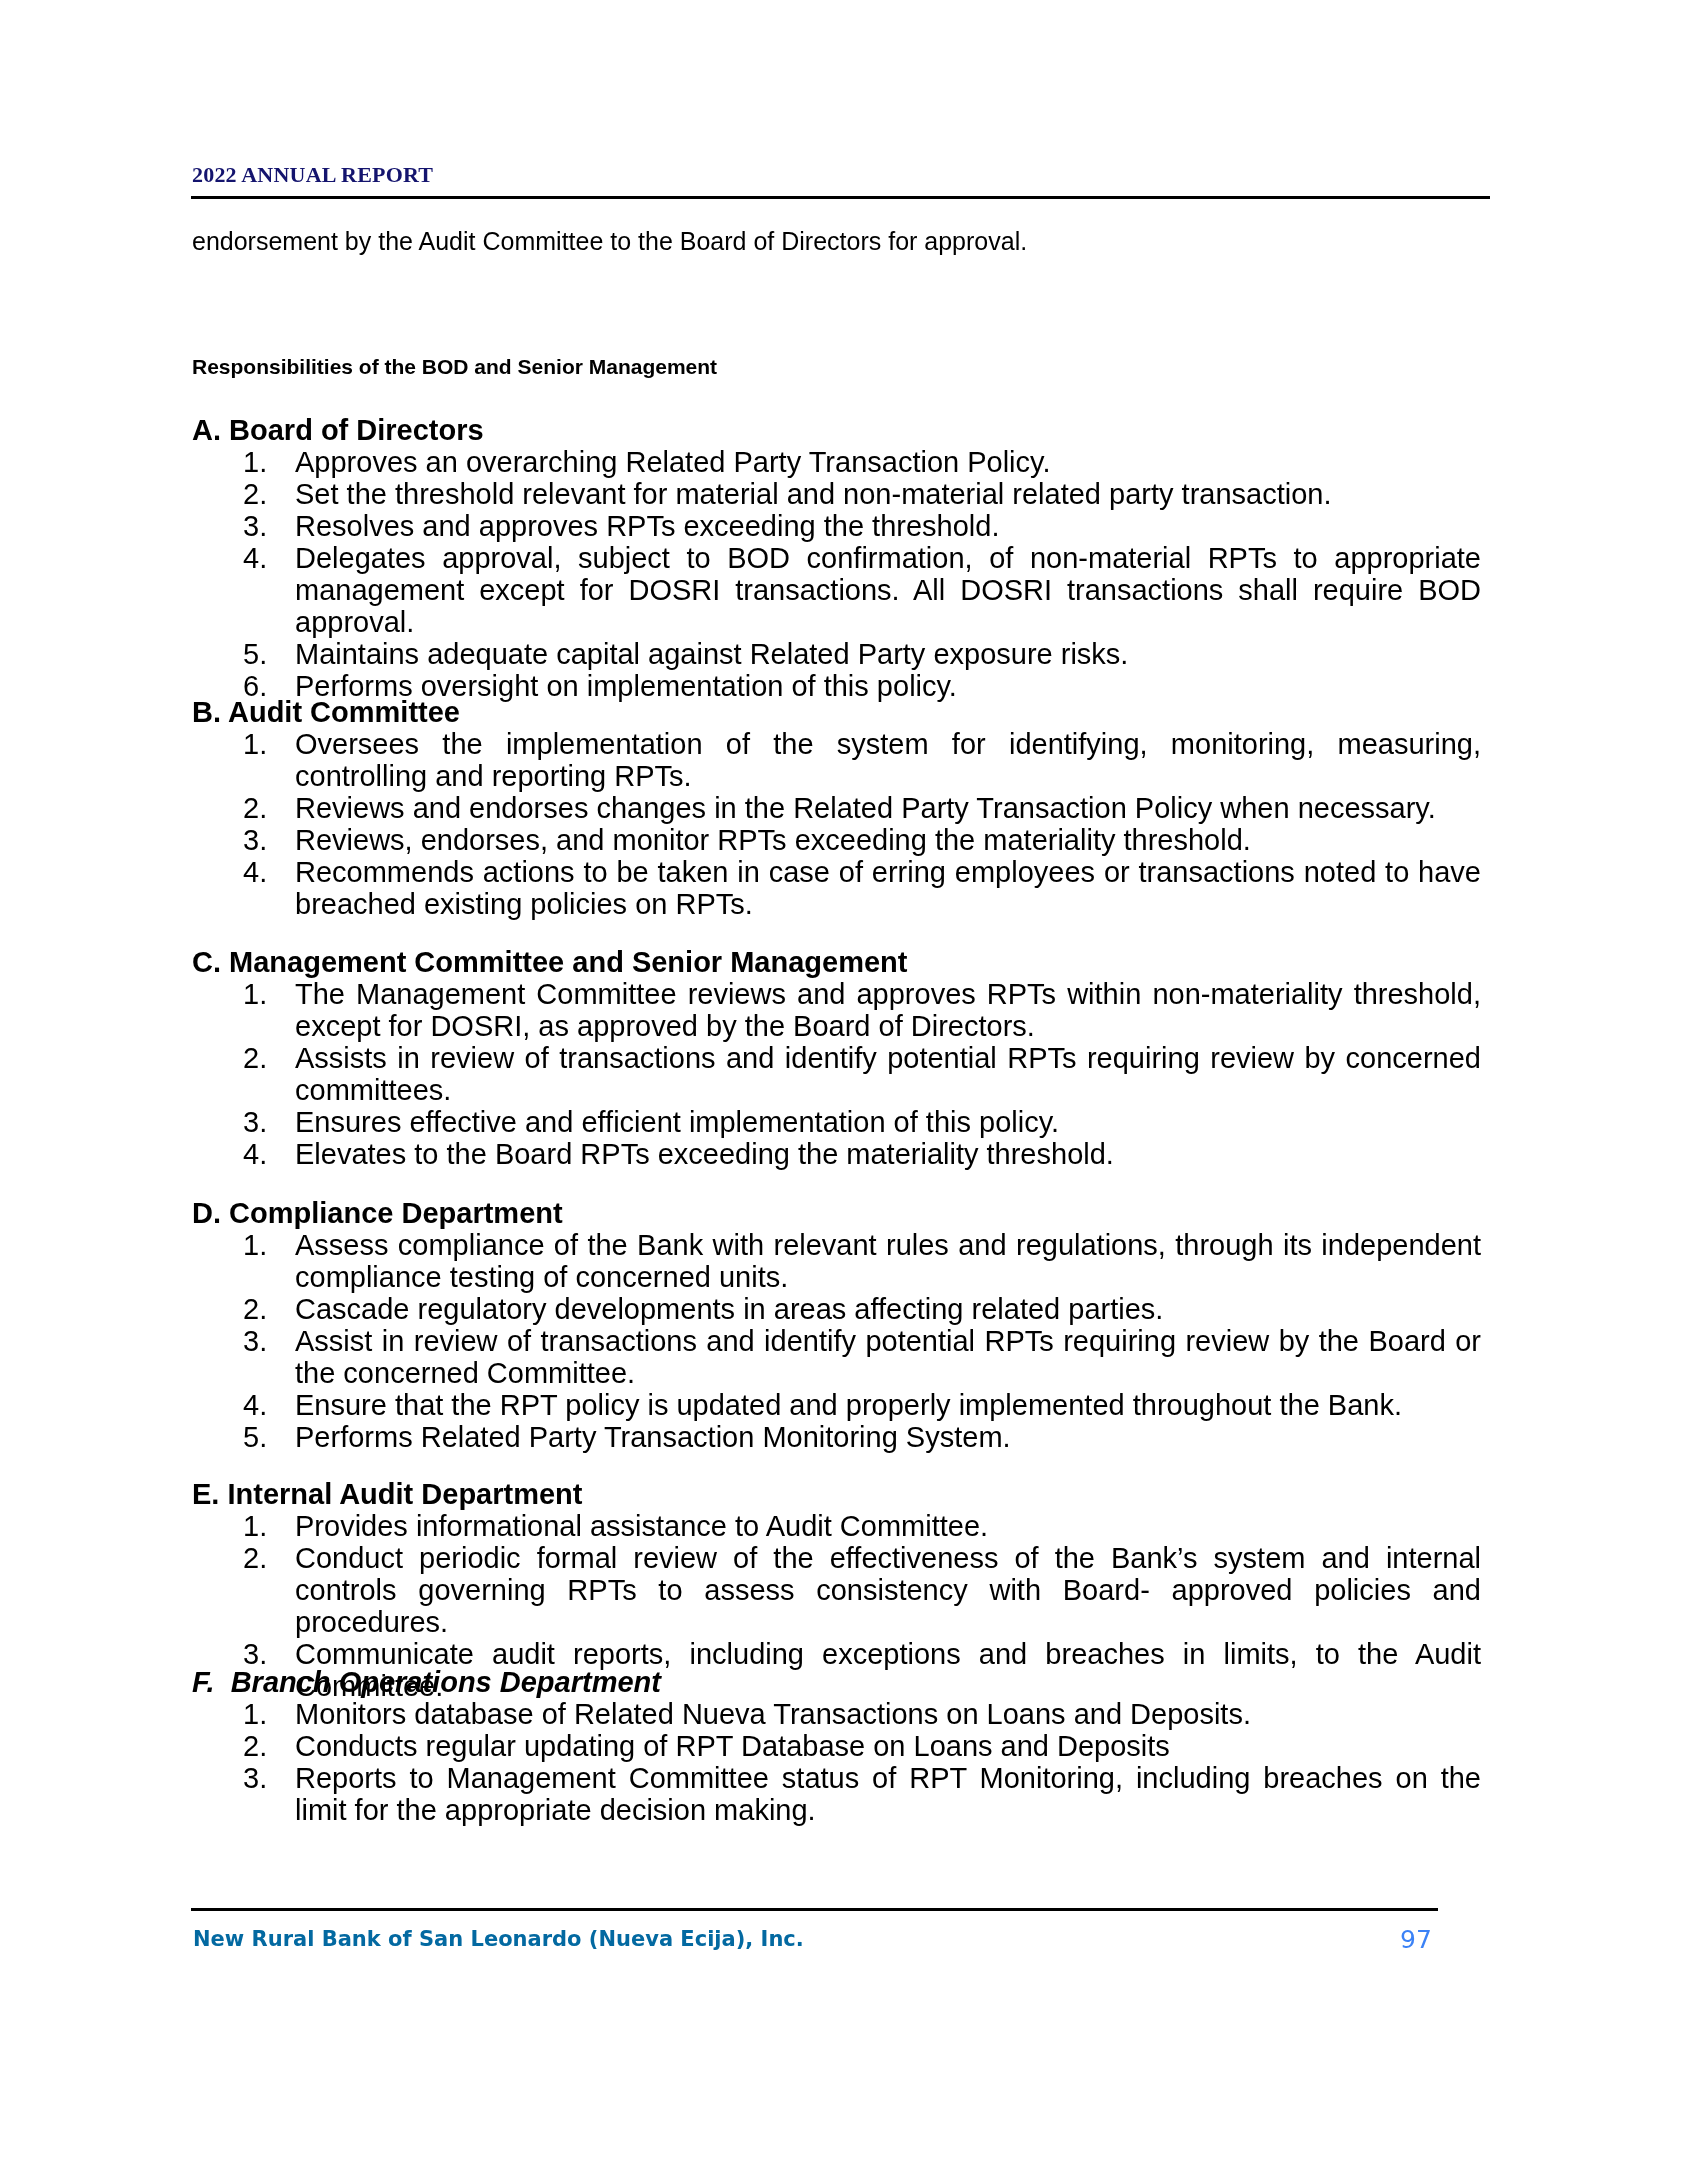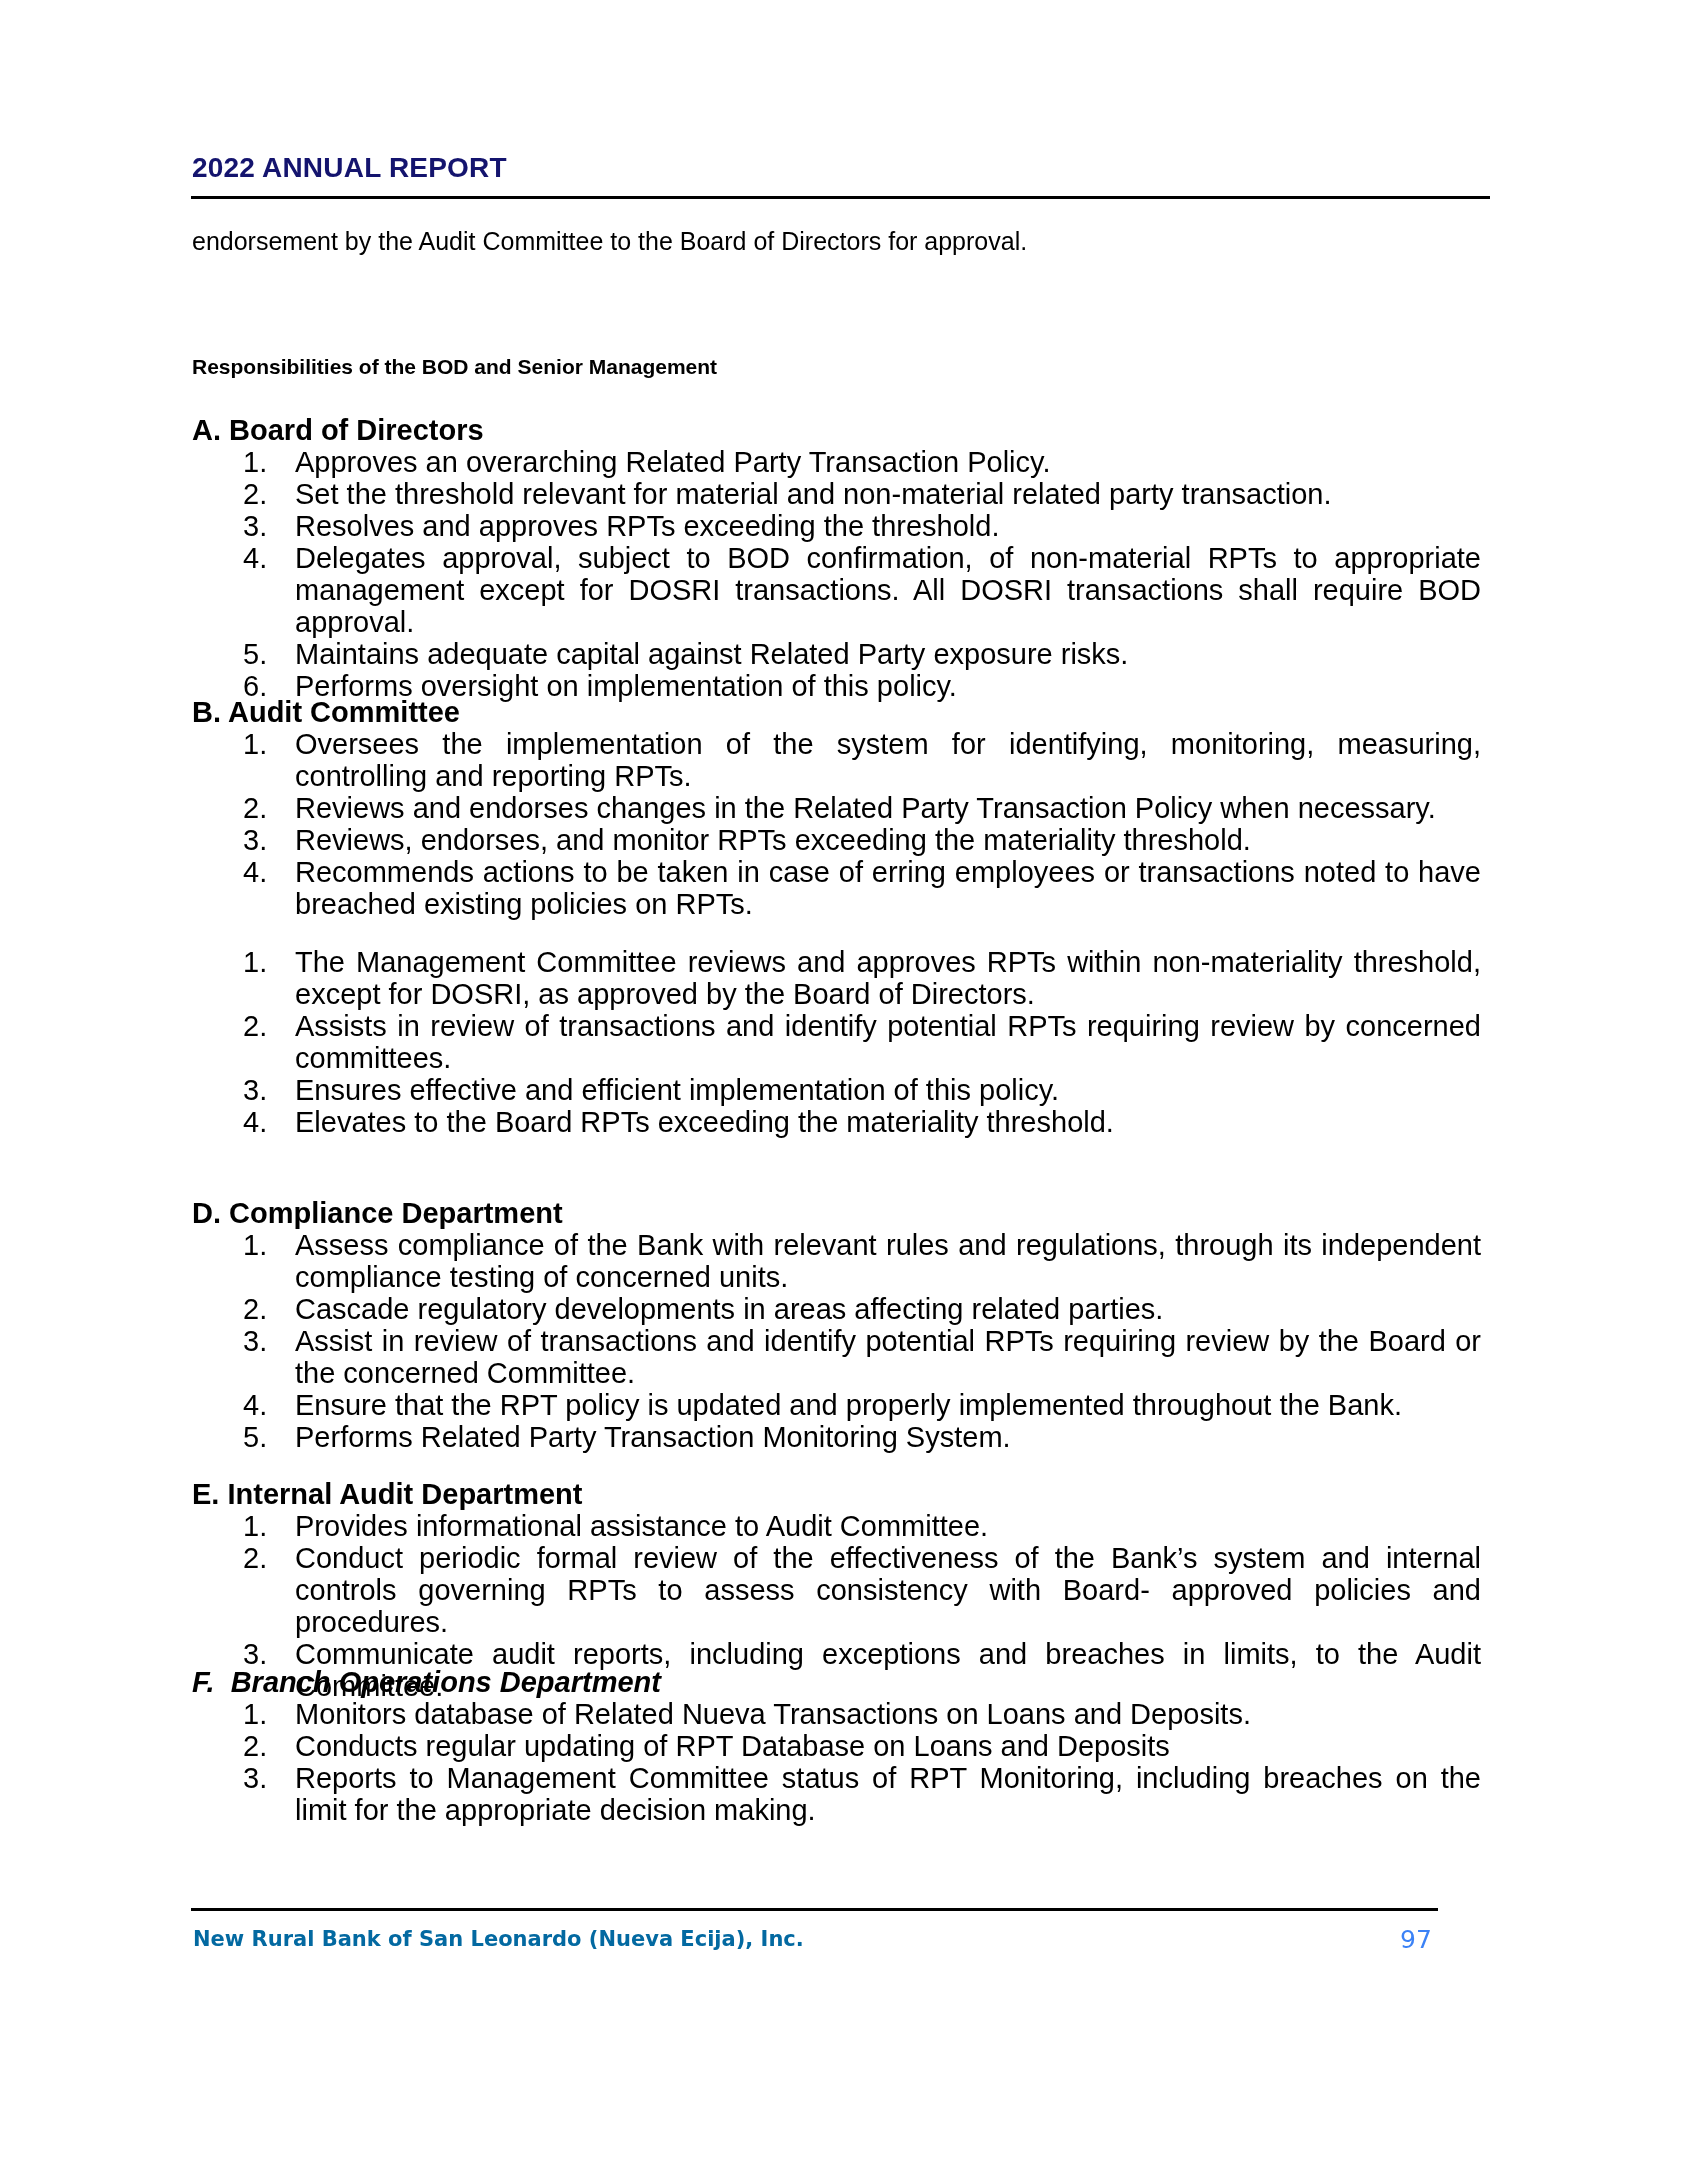--- a/index.html
+++ b/index.html
@@ -1,21 +1,21 @@
 <!DOCTYPE html>
 <html><head>
 <meta charset="utf-8">
 <style>
   html, body { margin: 0; padding: 0; background: #ffffff; }
   body { width: 1683px; height: 2178px; position: relative; overflow: hidden;
          font-family: "Liberation Sans", sans-serif; color: #000; }
   .page { position: absolute; left: 0; top: 0; width: 1683px; height: 2178px; background: #fff; }
 
-  .running-header { position: absolute; left: 192px; top: 152px; font-family: Liberation Sans, sans-serif;
-                    font-weight: bold; font-size: 28px; color: #14146e; letter-spacing: 0.2px; }
+  .running-header { position: absolute; left: 192px; top: 162px; font-family: Liberation Serif, serif;
+                    font-weight: bold; font-size: 22px; color: #14146e; letter-spacing: 0.2px; }
   .header-rule { position: absolute; left: 191px; top: 196px; width: 1299px; height: 3px; background: #000; }
 
   .body { position: absolute; left: 192px; top: 225px; width: 1289px; font-size: 25px; line-height: 32px; }
   .para { text-align: justify; text-indent: 59px; margin: 0; }
 
   .subtitle { position: absolute; left: 192px; top: 351px; font-weight: bold; font-size: 21px; line-height: 32px; }
 
   .section { position: absolute; left: 192px; width: 1289px; font-size: 29px; line-height: 32px; }
   .section-title { font-weight: bold; margin: 0; }
   .list { margin: 0; padding: 0; list-style: none; }
@@ -91,20 +91,21 @@
           <span class="item-text">Reviews, endorses, and monitor RPTs exceeding the materiality threshold.</span>
         </li>
       <li class="list-item">
           <span class="item-num">4.</span>
           <span class="item-text">Recommends actions to be taken in case of erring employees or transactions noted to have breached existing policies on RPTs.</span>
         </li>
     </ol>
   </div>
 
   <div class="section" style="top:946px;">
+    <p class="section-title">C. Management Committee and Senior Management</p>
     <ol class="list">
       <li class="list-item">
           <span class="item-num">1.</span>
           <span class="item-text">The Management Committee reviews and approves RPTs within non-materiality threshold, except for DOSRI, as approved by the Board of Directors.</span>
         </li>
       <li class="list-item">
           <span class="item-num">2.</span>
           <span class="item-text">Assists in review of transactions and identify potential RPTs requiring review by concerned committees.</span>
         </li>
       <li class="list-item">

